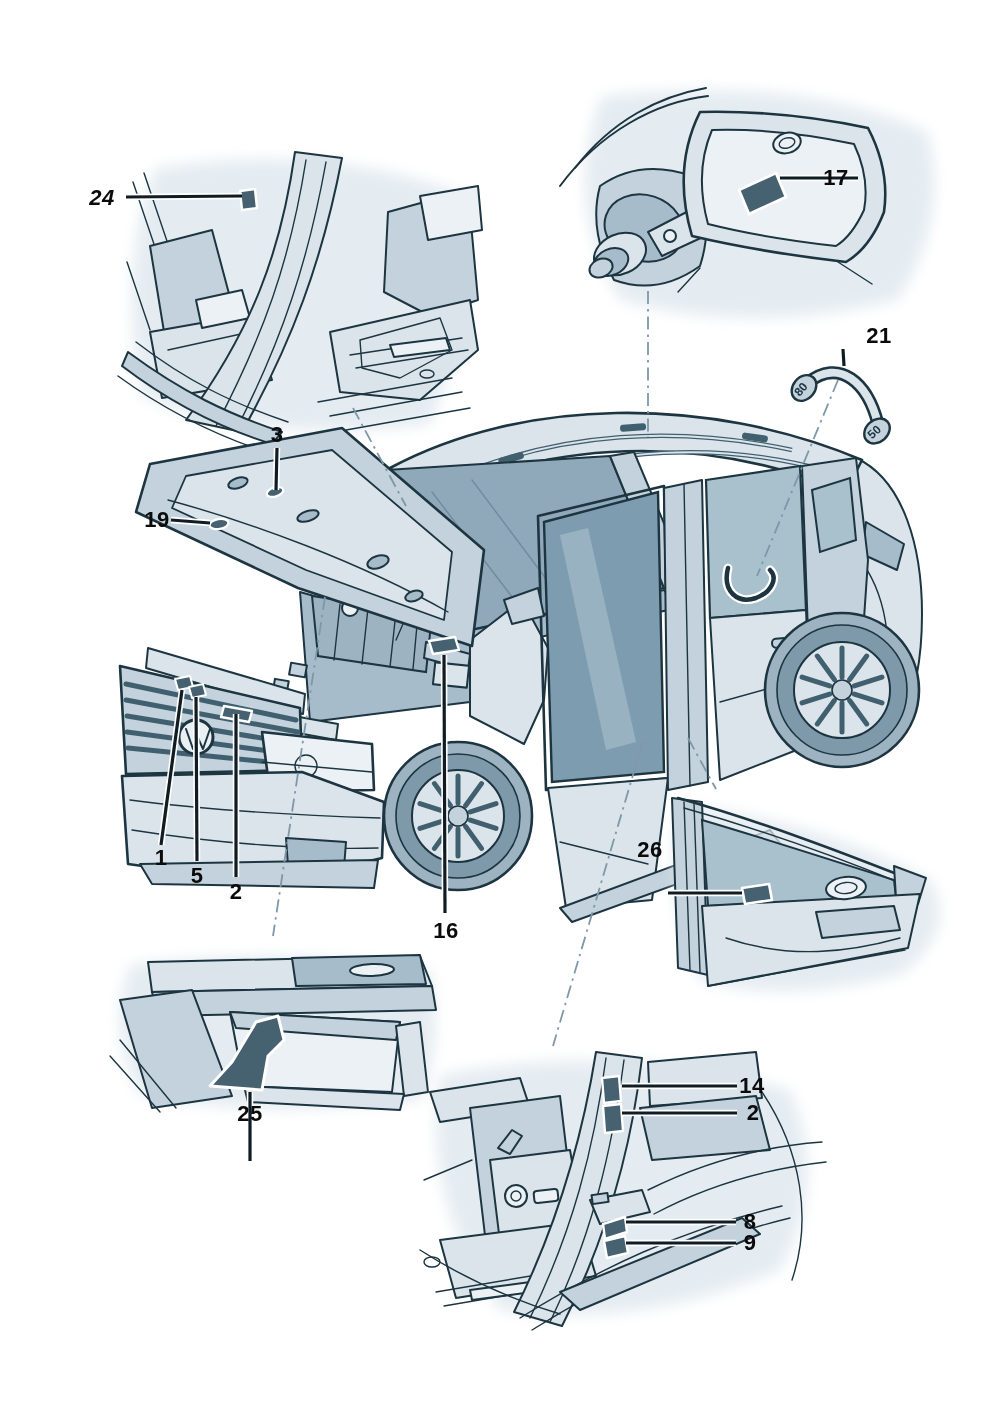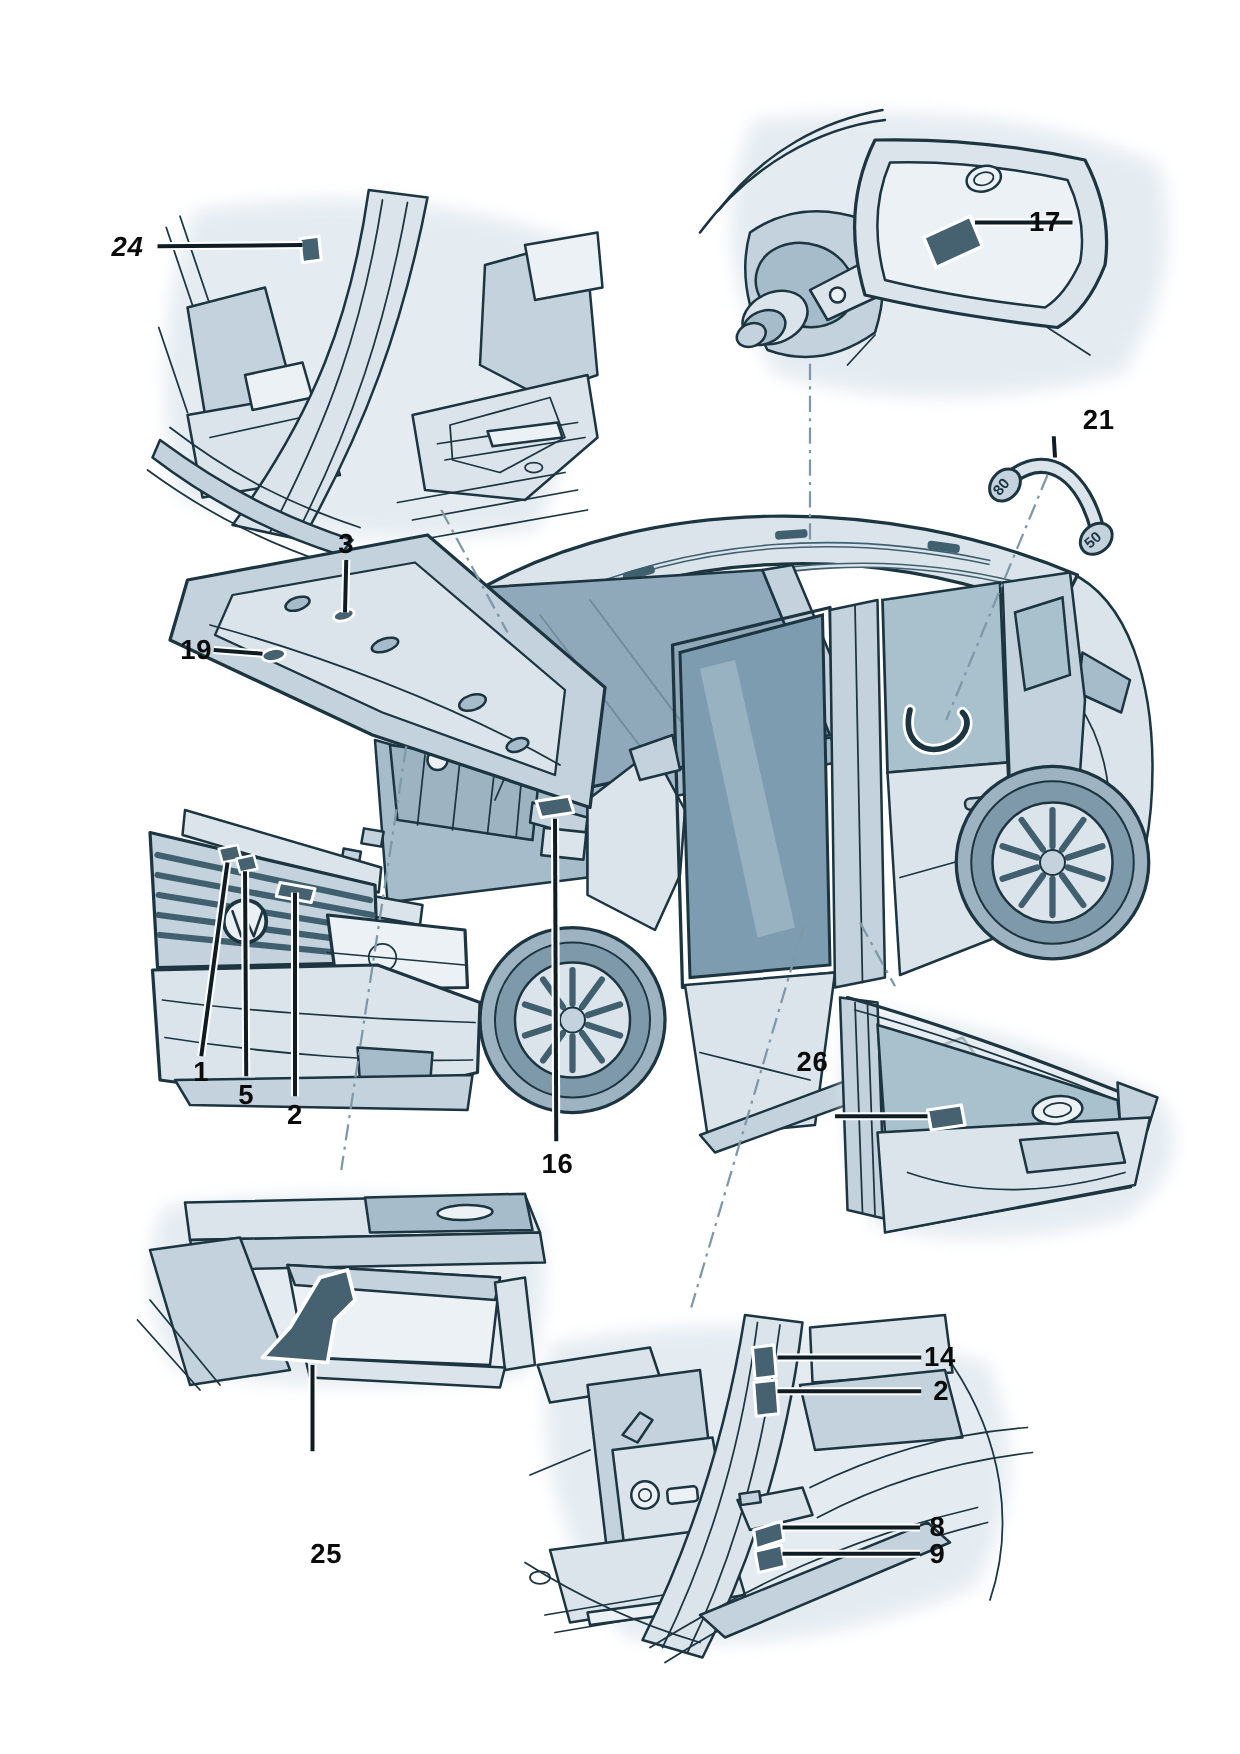--- a/index.html
+++ b/index.html
@@ -398,18 +398,18 @@
 <div class="callout" style="left:102px;top:198px;font-style:italic;">24</div>
 <div class="callout" style="left:836px;top:178px;">17</div>
 <div class="callout" style="left:843px;top:336px;margin-left:36px;">21</div>
 <div class="callout" style="left:277px;top:435px;">3</div>
 <div class="callout" style="left:157px;top:520px;">19</div>
 <div class="callout" style="left:161px;top:858px;">1</div>
 <div class="callout" style="left:197px;top:876px;">5</div>
 <div class="callout" style="left:236px;top:892px;">2</div>
 <div class="callout" style="left:446px;top:931px;">16</div>
 <div class="callout" style="left:650px;top:850px;">26</div>
-<div class="callout" style="left:250px;top:1243px;margin-left:11px;">25</div>
+<div class="callout" style="left:250px;top:1114px;">25</div>
 <div class="callout" style="left:752px;top:1086px;">14</div>
 <div class="callout" style="left:753px;top:1113px;">2</div>
 <div class="callout" style="left:750px;top:1222px;">8</div>
 <div class="callout" style="left:750px;top:1243px;">9</div>
 </div>
 
 </body></html>

